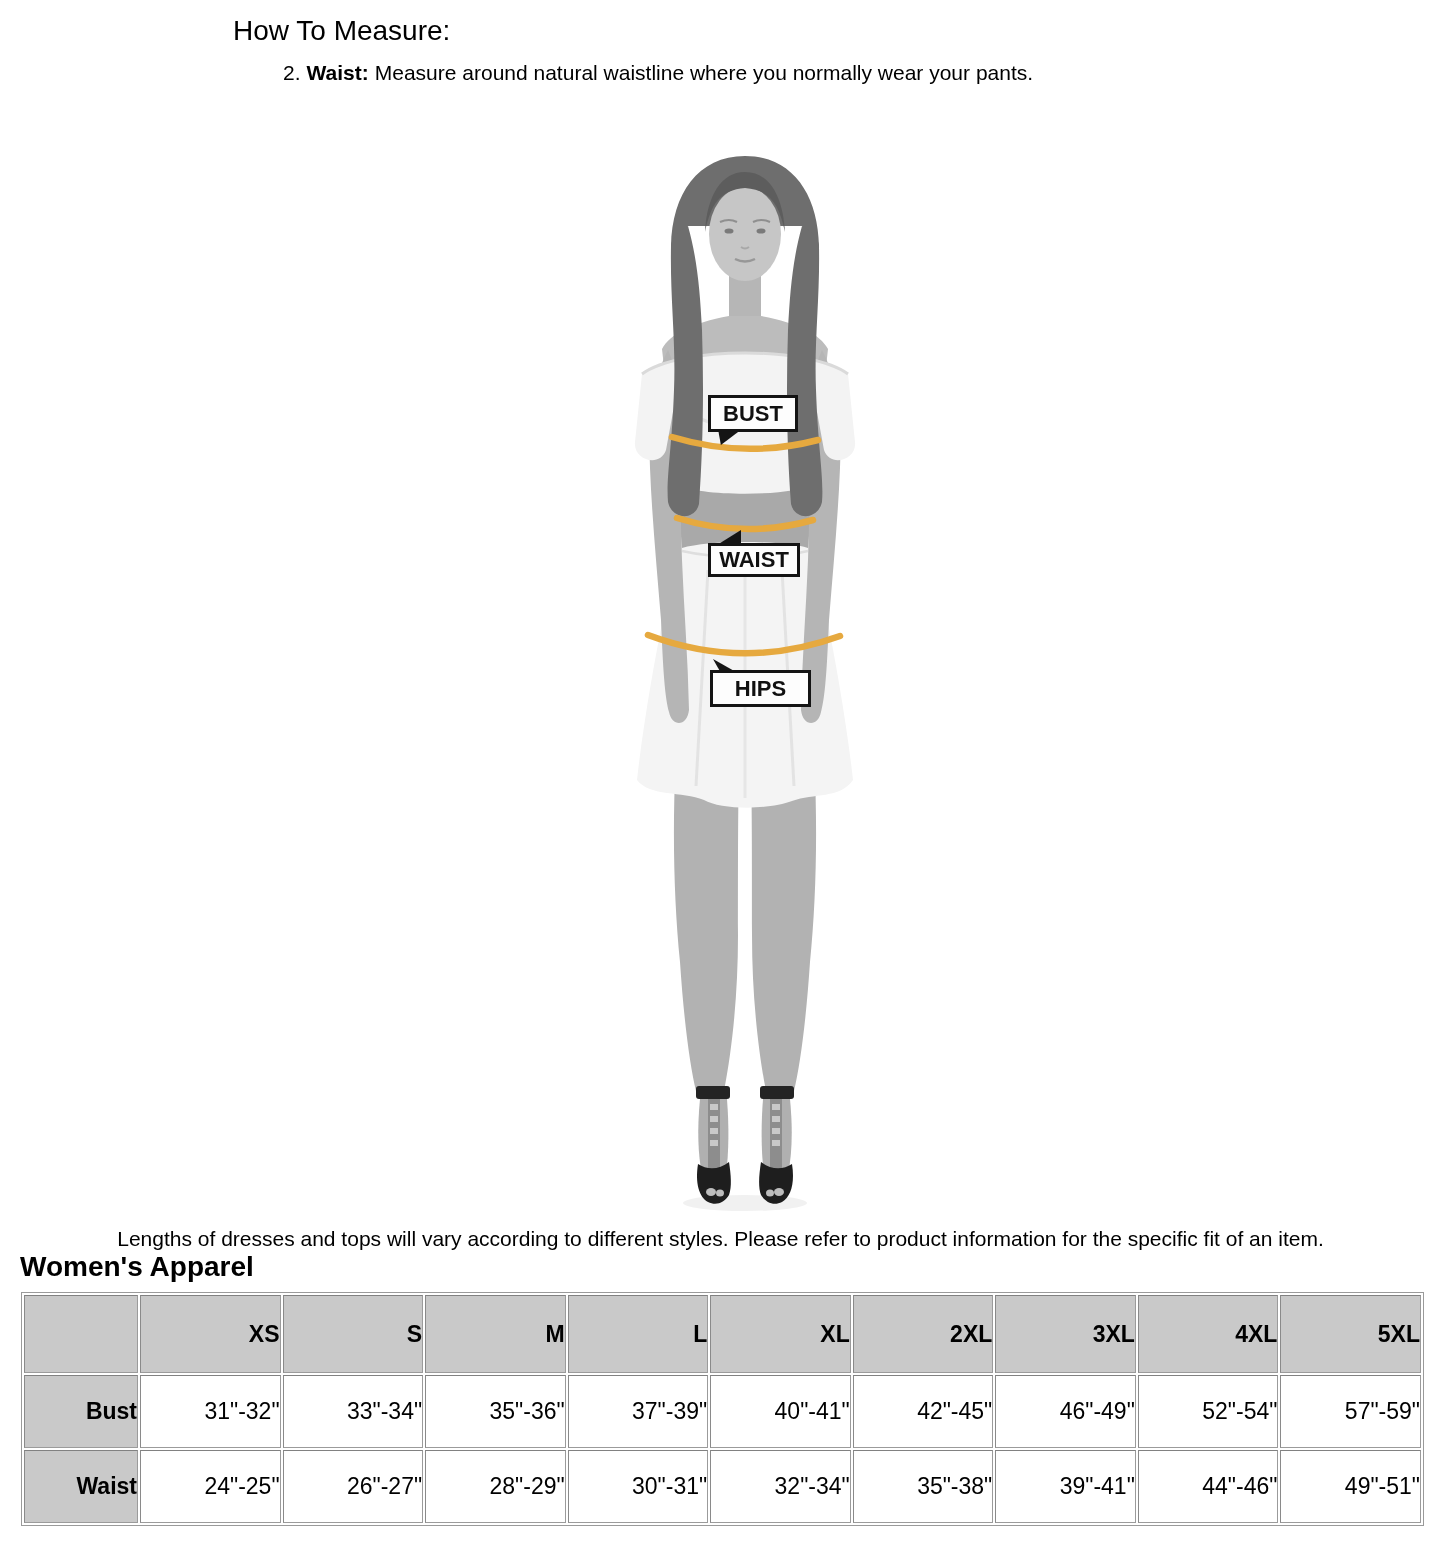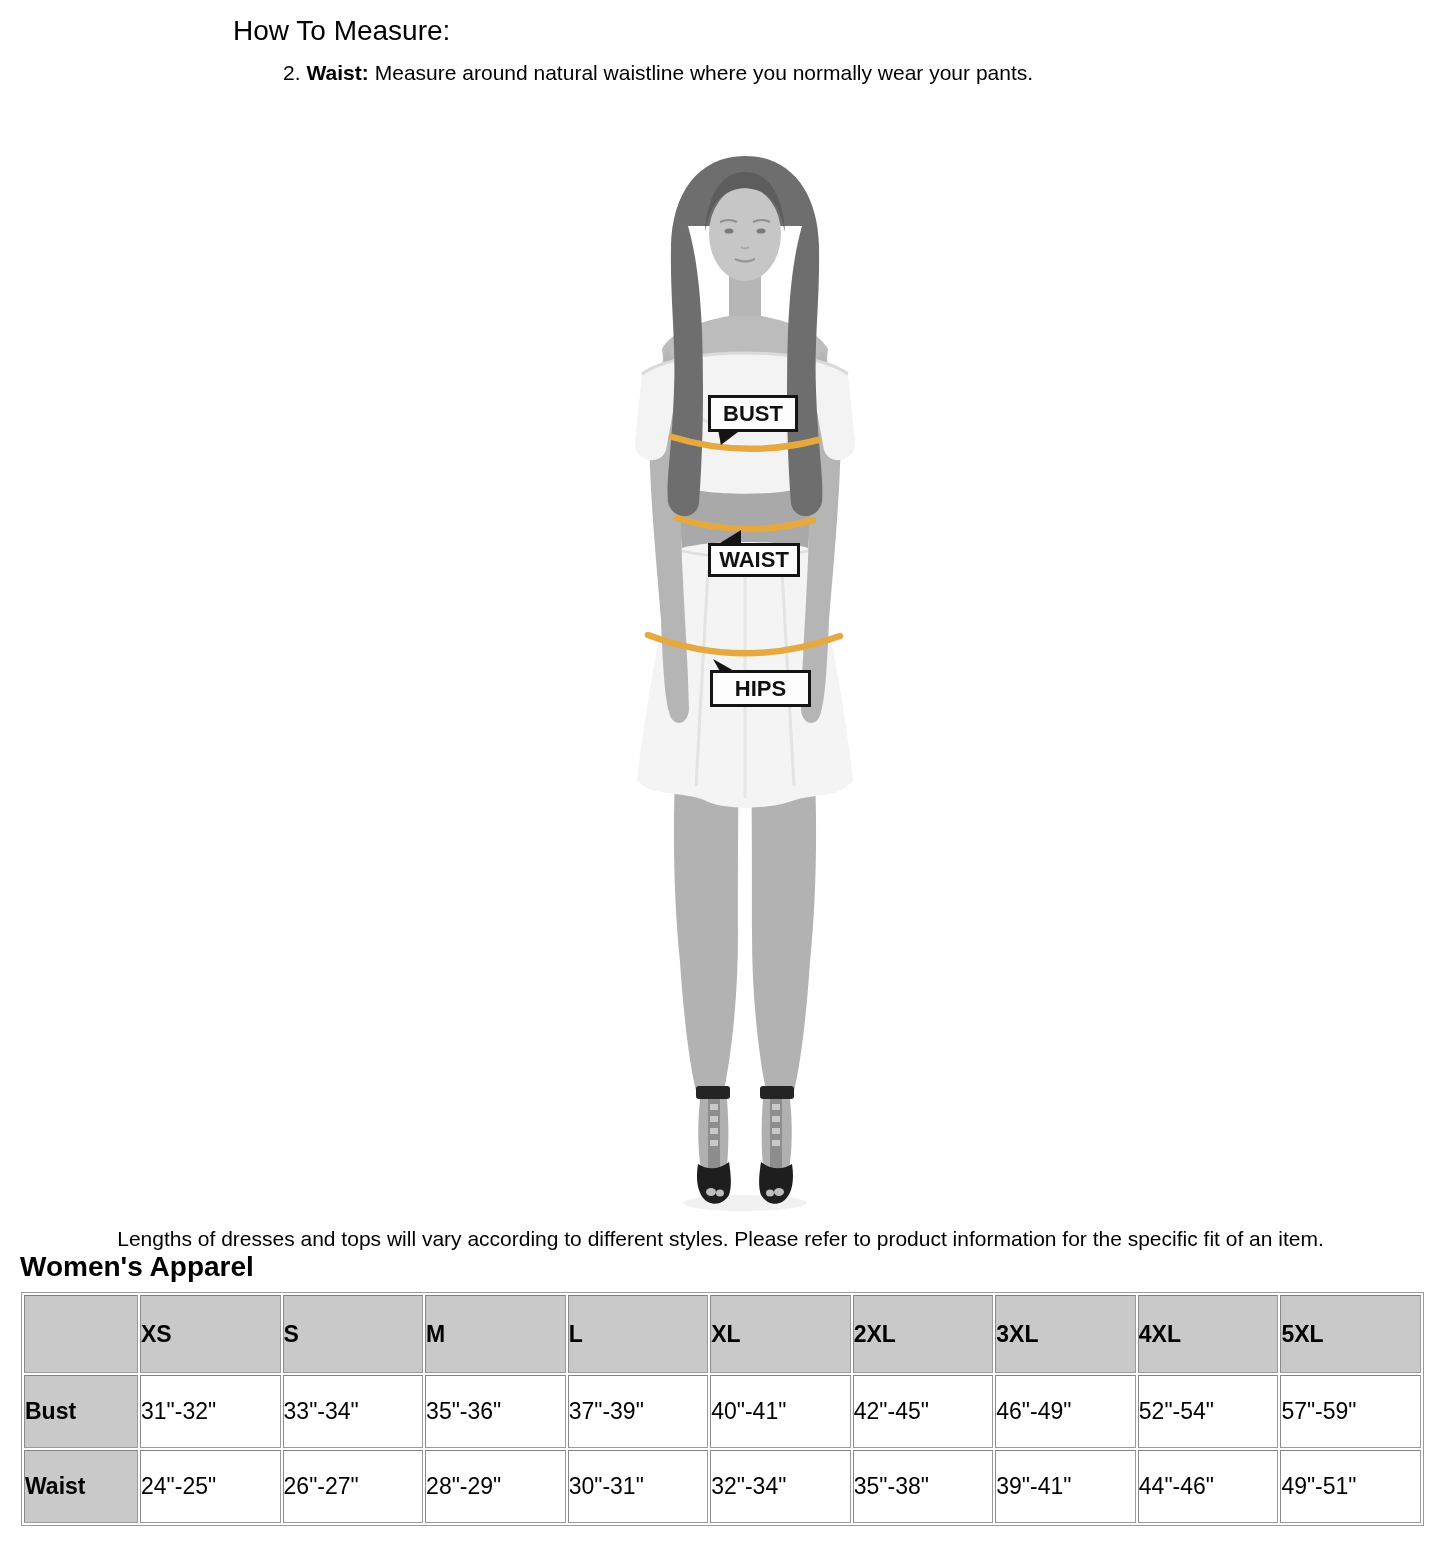--- a/index.html
+++ b/index.html
@@ -68,21 +68,21 @@
     position: absolute; left: 21px; top: 1292px;
     width: 1403px;
     border-collapse: separate; border-spacing: 2px;
     table-layout: fixed;
     border: 1px solid #9a9a9a;
     background: #fff;
   }
   .size-table th, .size-table td {
     border: 1px solid #9b9b9b;
     border-top-color: #818181; border-left-color: #8a8a8a;
-    text-align: left; vertical-align: middle;
+    text-align: right; vertical-align: middle;
     font-size: 23px;
     overflow: hidden;
     margin-left: 42px;
   }
   .size-table thead th {
     height: 78px;
     background: var(--header-bg, #c9c9c9);
     font-weight: 700;
   }
   .size-table tbody th {

